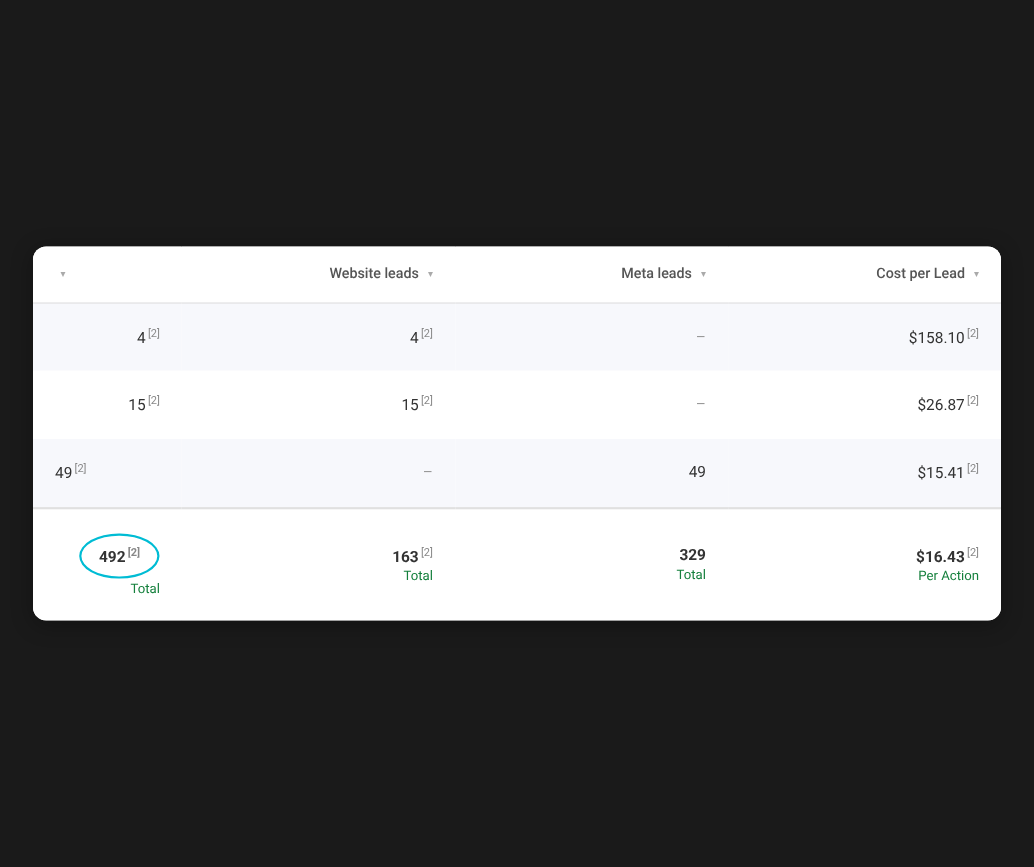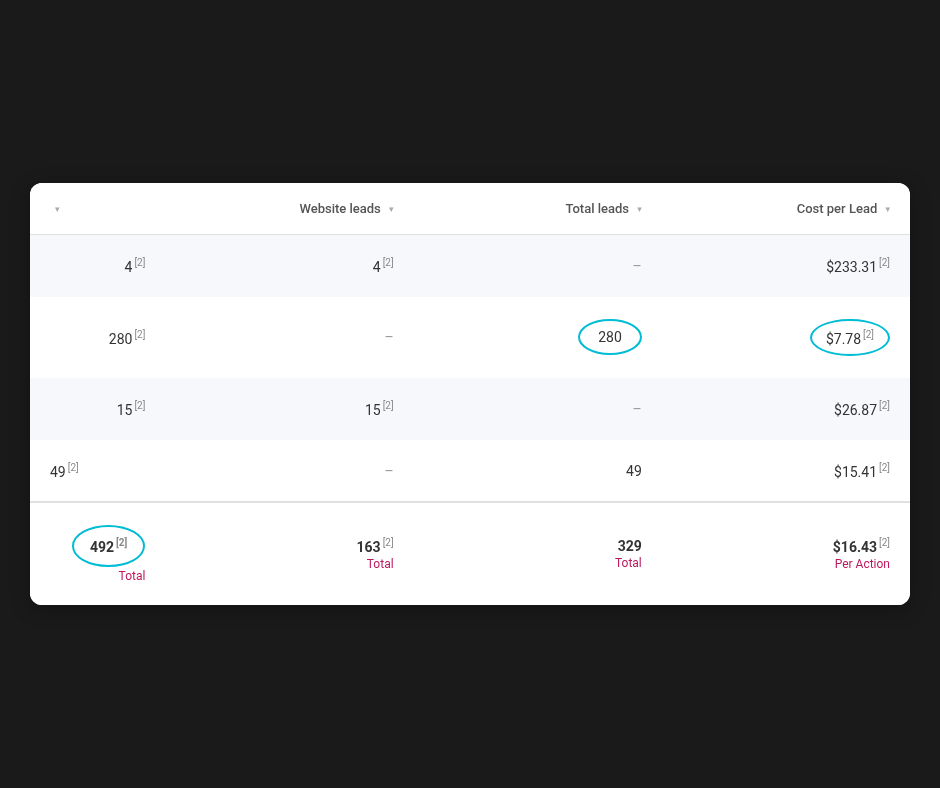--- a/index.html
+++ b/index.html
@@ -95,21 +95,21 @@
       margin-left: 2px;
     }
 
     .dash {
       color: #999;
     }
 
     .total-label {
       display: block;
       font-size: 12px;
-      color: #be185d;
+      color: #15803d;
       font-weight: 400;
       margin-top: 2px;
     }
 
     .total-value {
       font-weight: 700;
     }
 
     
     .circled-280 {
@@ -157,41 +157,35 @@
     <thead>
       <tr>
         <th>
           <span class="sort-arrow">▾</span>
         </th>
         <th>
           <span>Website leads</span>
           <span class="sort-arrow">▾</span>
         </th>
         <th>
-          <span>Total leads</span>
+          <span>Meta leads</span>
           <span class="sort-arrow">▾</span>
         </th>
         <th>
           <span>Cost per Lead</span>
           <span class="sort-arrow">▾</span>
         </th>
       </tr>
     </thead>
     <tbody id="table-body">
     <tr>
           <td style="text-align: right;"><span class="cell-value">4</span><sup class="footnote">[2]</sup></td>
           <td><span class="cell-value">4</span><sup class="footnote">[2]</sup></td>
           <td><span class="dash">–</span></td>
-          <td><span class="cell-value">$233.31</span><sup class="footnote">[2]</sup></td>
-        </tr>
-        <tr>
-          <td style="text-align: right;"><span class="cell-value">280</span><sup class="footnote">[2]</sup></td>
-          <td><span class="dash">–</span></td>
-          <td><span class="circled-280">280</span></td>
-          <td><span class="circled-778">$7.78<sup class="footnote">[2]</sup></span></td>
+          <td><span class="cell-value">$158.10</span><sup class="footnote">[2]</sup></td>
         </tr>
         <tr>
           <td style="text-align: right;"><span class="cell-value">15</span><sup class="footnote">[2]</sup></td>
           <td><span class="cell-value">15</span><sup class="footnote">[2]</sup></td>
           <td><span class="dash">–</span></td>
           <td><span class="cell-value">$26.87</span><sup class="footnote">[2]</sup></td>
         </tr>
         <tr>
           <td style="text-align: left;"><span class="cell-value">49</span><sup class="footnote">[2]</sup></td>
           <td><span class="dash">–</span></td>

